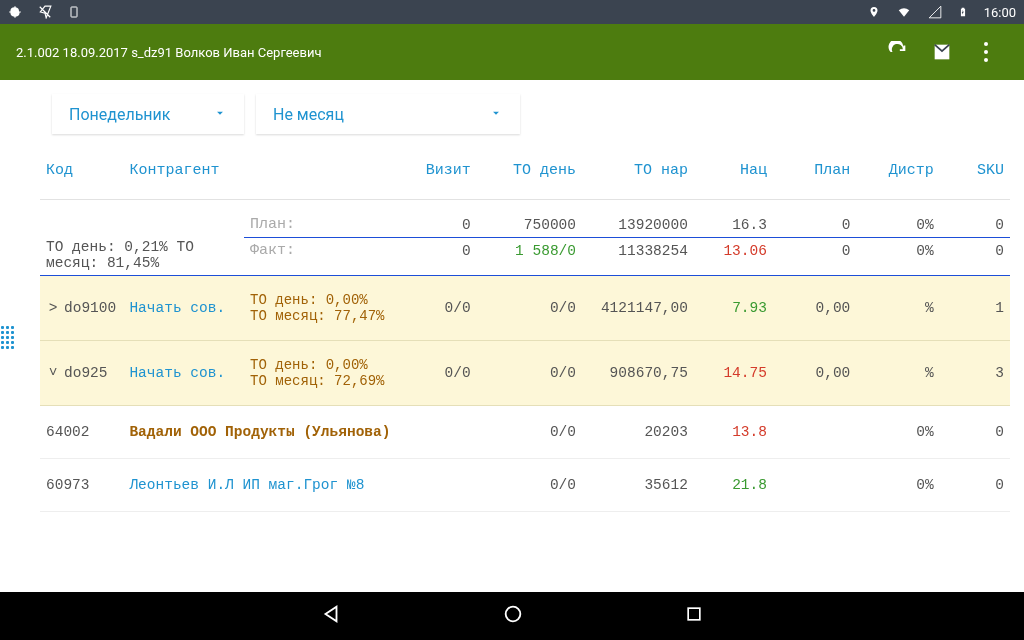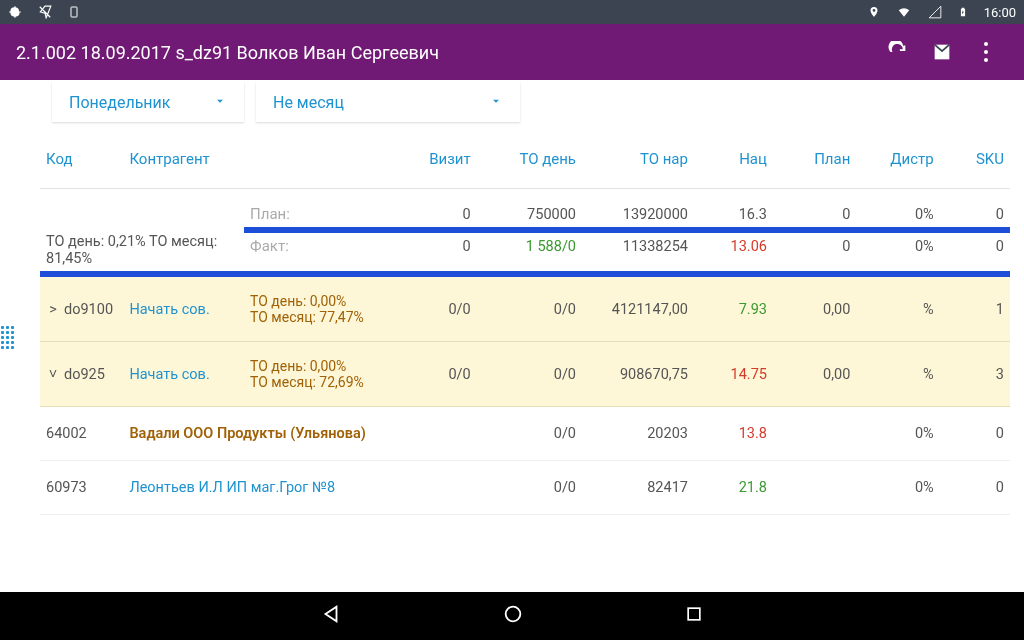--- a/index.html
+++ b/index.html
@@ -18,33 +18,33 @@
     display: flex;
     justify-content: space-between;
     align-items: center;
     font-size: 13px;
     padding: 0 8px;
   }
   .status-left, .status-right { display: flex; align-items: center; gap: 16px; }
   .status-bar svg { fill: #fff; display: block; }
   .app-bar {
     height: 56px;
-    background: #701a75;
+    background: #4d7c0f;
     color: #fff;
     display: flex;
     align-items: center;
     padding: 0 16px;
-    font-size: 18px;
+    font-size: 13px;
     font-weight: 400;
   }
   .app-bar .title { flex: 1; }
   .app-bar .action { width: 44px; display:flex; justify-content:center; cursor:pointer; }
   .app-bar svg { fill:#fff; }
   .dropdowns {
-    padding: 2px 40px 10px 52px;
+    padding: 14px 40px 10px 52px;
     display:flex;
     gap: 12px;
     background:#fff;
   }
   .drop {
     display:flex; align-items:center;
     border:1px solid transparent;
     box-shadow: 0 1px 2px rgba(0,0,0,0.15);
     height: 40px;
     padding: 0 16px;
@@ -52,20 +52,21 @@
     font-size:16px;
     cursor:pointer;
     position:relative;
   }
   .drop:first-child { width:192px; }
   .drop:nth-child(2) { width:264px; }
   .drop .chev { margin-left:auto; }
   .content {
     padding: 0 14px;
     position:relative;
+    font-family:Liberation Mono, monospace;
   }
   .table-wrap {
     margin-left: 26px;
   }
   table {
     width: 100%;
     border-collapse: collapse;
     font-size: 14.5px;
     table-layout: fixed;
   }
@@ -79,21 +80,21 @@
     white-space:nowrap;
   }
   th.left { text-align:left; }
   td {
     text-align:right;
     padding: 10px 6px;
     color:#555;
     vertical-align:middle;
   }
   td.left { text-align:left; }
-  .planrow td, .factrow td { border-bottom:6px solid #1d4ed8; }
+  .planrow td, .factrow td { border-bottom:1px solid #1d4ed8; }
   .factrow td { padding-bottom:16px; padding-top:4px;}
   .planrow td { padding-top:16px; padding-bottom:4px;}
   .muted { color:#aaa; font-size:15px; }
   .yellow { background:#fdf7d8;margin-top:16px; }
   .yellow td { border-bottom:1px solid #e5dfb8; padding-top:16px; padding-bottom:16px; }
   .green { color:#3a9a31 !important; }
   .red { color:#d43b2a !important;text-align:right; }
   .link { color:#1f93d0; cursor:pointer; }
   .chev-icon { width:14px; display:inline-block; text-align:center; color:#555; margin-right:4px;}
   .kontr { color:#a16207; font-weight:600; }
@@ -320,21 +321,21 @@
             <td class="red">13.8</td>
             <td></td>
             <td>0%</td>
             <td>0</td>
           </tr>
           <tr class="row-white">
             <td class="left">60973</td>
             <td class="left" colspan="2"><span class="link">Леонтьев И.Л ИП маг.Грог №8</span></td>
             <td></td>
             <td>0/0</td>
-            <td>82417</td>
+            <td>35612</td>
             <td class="green">21.8</td>
             <td></td>
             <td>0%</td>
             <td>0</td>
           </tr>
         </tbody>
     </table>
   </div>
 </div>
 

